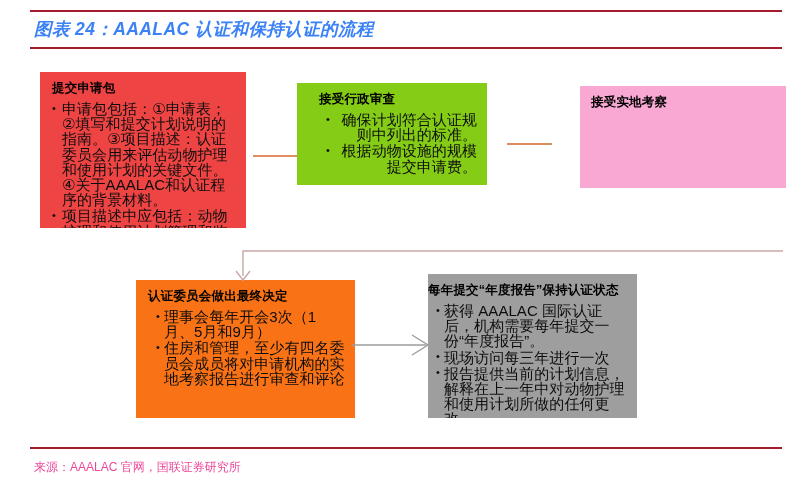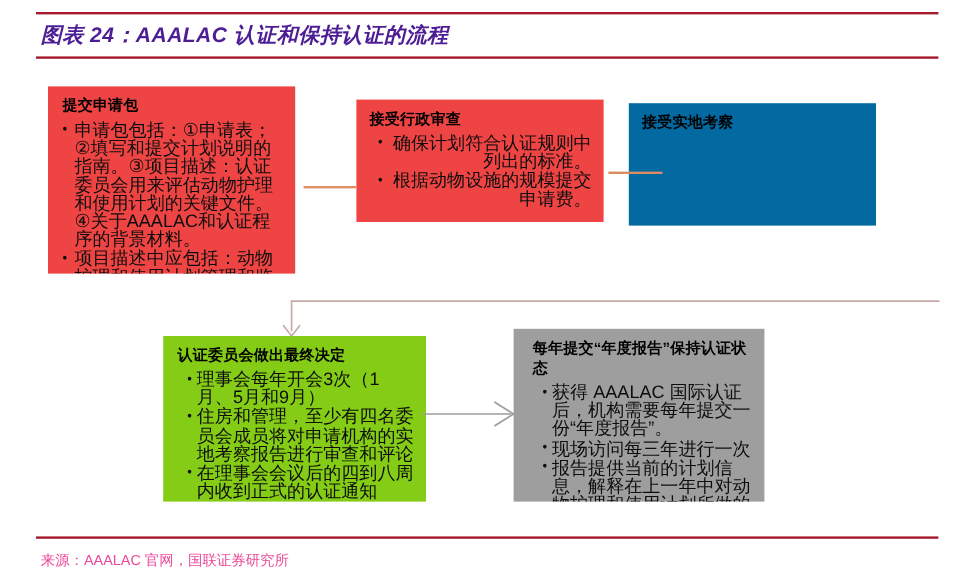--- a/index.html
+++ b/index.html
@@ -34,21 +34,21 @@
     background: #A61B2B;
   }
   #page-title {
     position: absolute;
     left: 34px;
     top: 16px;
     font-size: 17.5px;
     font-weight: bold;
     font-style: italic;
     letter-spacing: 0.4px;
-    color: #4c1d95;
+    color: #3b82f6;
     white-space: nowrap;
     line-height: 26px;
   }
 
   
   #footer-rule {
     position: absolute;
     left: 30px;
     top: 447px;
     width: 752px;
@@ -103,47 +103,47 @@
   }
 
   
   #box-submit-application {
     left: 40px;  top: 72px;  width: 206px;  height: 156px;
     background: #ef4444;
   }
   #box-submit-application .box-list li { padding-left: 10px; }
 
   #box-administrative-review {
-    left: 297px; top: 83px;  width: 206px;  height: 102px;
-    background: #ef4444;
-    padding-left: 11px;
+    left: 297px; top: 83px;  width: 190px;  height: 102px;
+    background: #84cc16;
+    padding-left: 22px;
   }
   #box-administrative-review .box-list { padding-left: 7px; text-align: right; }
   #box-administrative-review .box-list li { padding-left: 8px; }
 
   #box-site-visit {
-    left: 524px; top: 86px;  width: 206px;  height: 102px;
-    background: #0369a1;
+    left: 580px; top: 86px;  width: 206px;  height: 102px;
+    background: #f9a8d4;
     padding-left: 11px;
   }
   #box-site-visit .box-list { padding-left: 7px; }
   #box-site-visit .box-list li { padding-left: 8px; }
 
   #box-council-decision {
     left: 136px; top: 280px; width: 219px; height: 138px;
-    background: #84cc16;
+    background: #f97316;
     padding-left: 12px;
   }
   #box-council-decision .box-list { padding-left: 8px; }
   #box-council-decision .box-list li { padding-left: 8px; }
 
   #box-annual-report {
     left: 428px; top: 274px; width: 209px; height: 144px;
     background: #9E9E9E;
-    padding-left: 16px;
+    padding-left: 0;
   }
   #box-annual-report .box-title { line-height: 17px; }
   #box-annual-report .box-list { padding-left: 8px; margin-top: 0; }
   #box-annual-report .box-list li { padding-left: 8px; }
 
   
   .connector {
     position: absolute;
   }
   #connector-1-to-2 {
@@ -186,21 +186,20 @@
 
 <div class="flow-box" id="box-site-visit">
   <div class="box-title">接受实地考察</div>
 </div>
 
 <div class="flow-box" id="box-council-decision">
   <div class="box-title">认证委员会做出最终决定</div>
   <ul class="box-list">
     <li>理事会每年开会3次（1月、5月和9月）</li>
     <li>住房和管理，至少有四名委员会成员将对申请机构的实地考察报告进行审查和评论</li>
-    <li>在理事会会议后的四到八周内收到正式的认证通知</li>
   </ul>
 </div>
 
 <div class="flow-box" id="box-annual-report">
   <div class="box-title">每年提交“年度报告”保持认证状态</div>
   <ul class="box-list">
     <li>获得 AAALAC 国际认证后，机构需要每年提交一份“年度报告”。</li>
     <li>现场访问每三年进行一次</li>
     <li>报告提供当前的计划信息，解释在上一年中对动物护理和使用计划所做的任何更改。</li>
   </ul>

